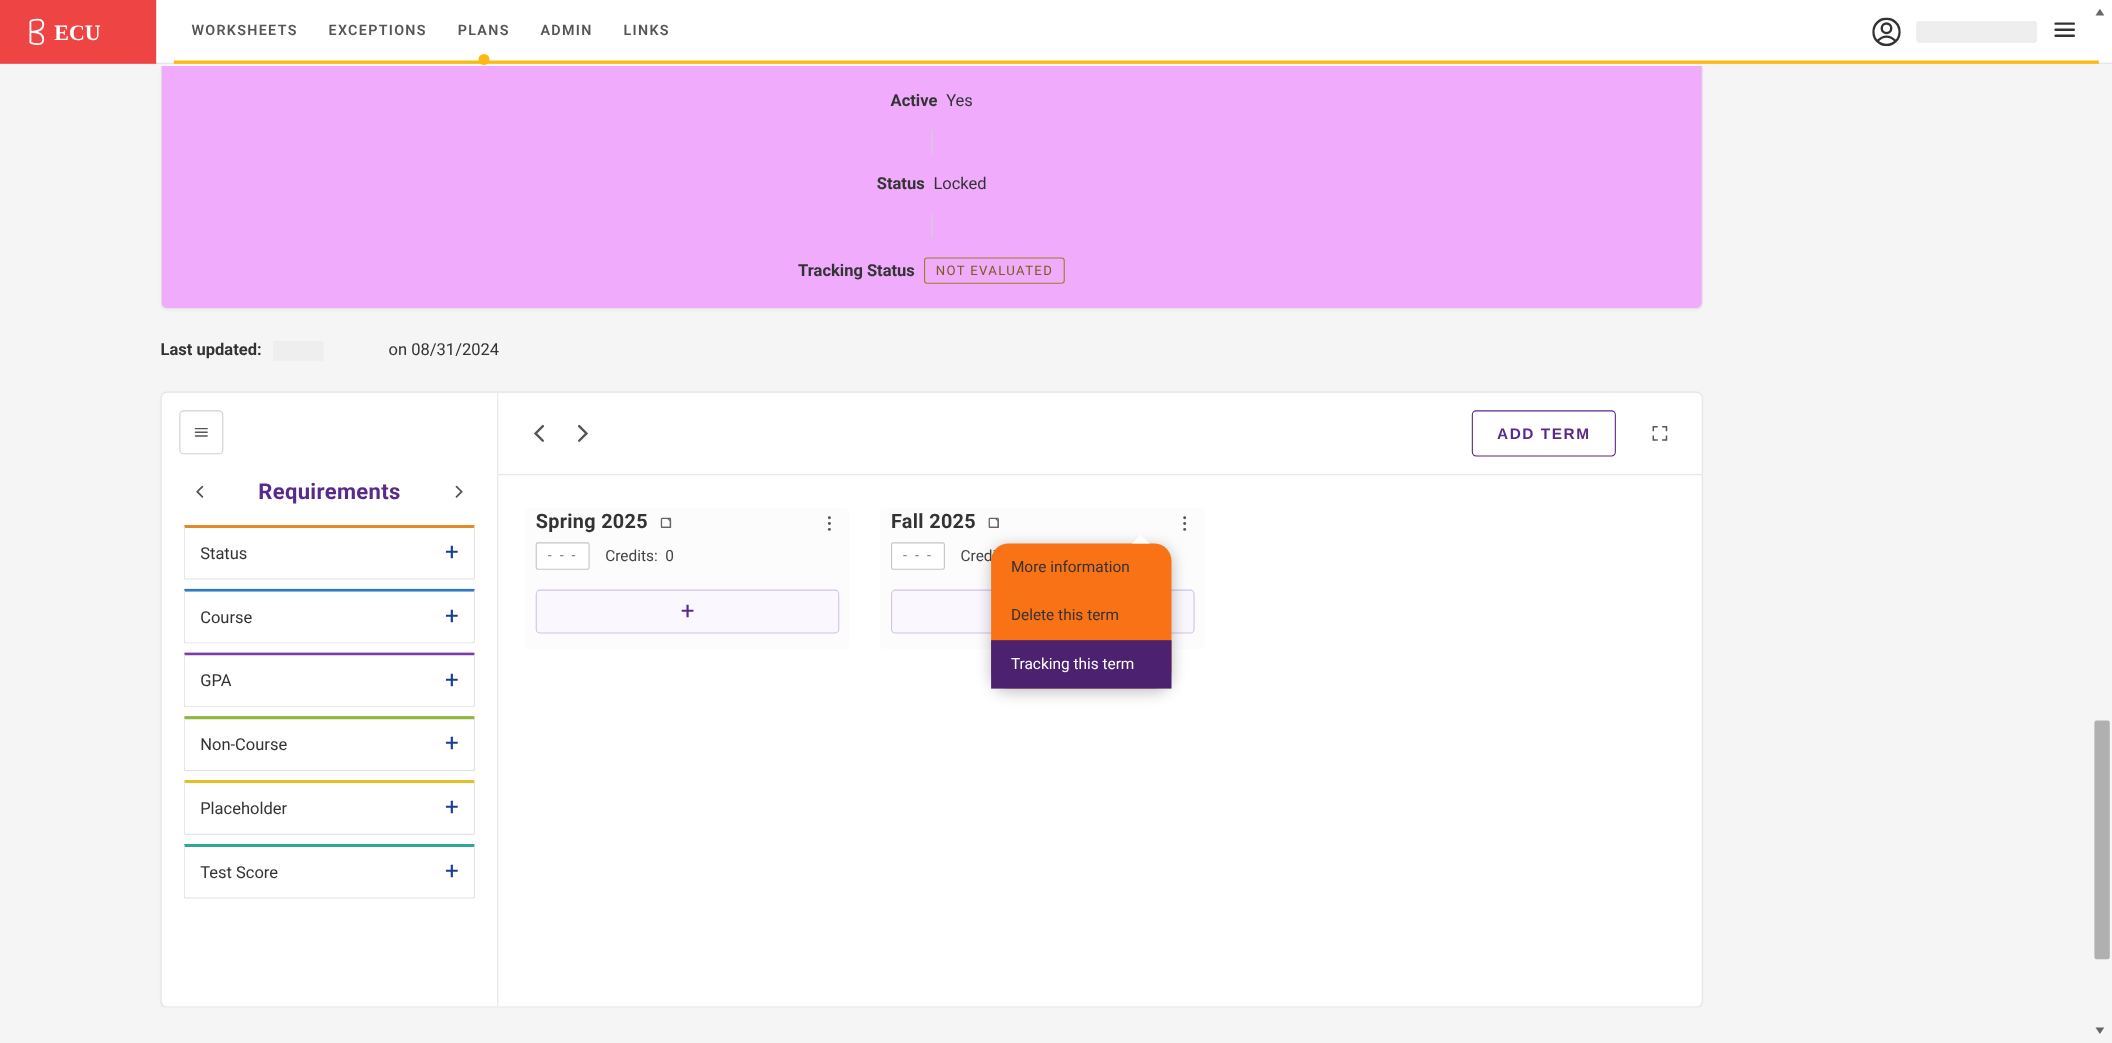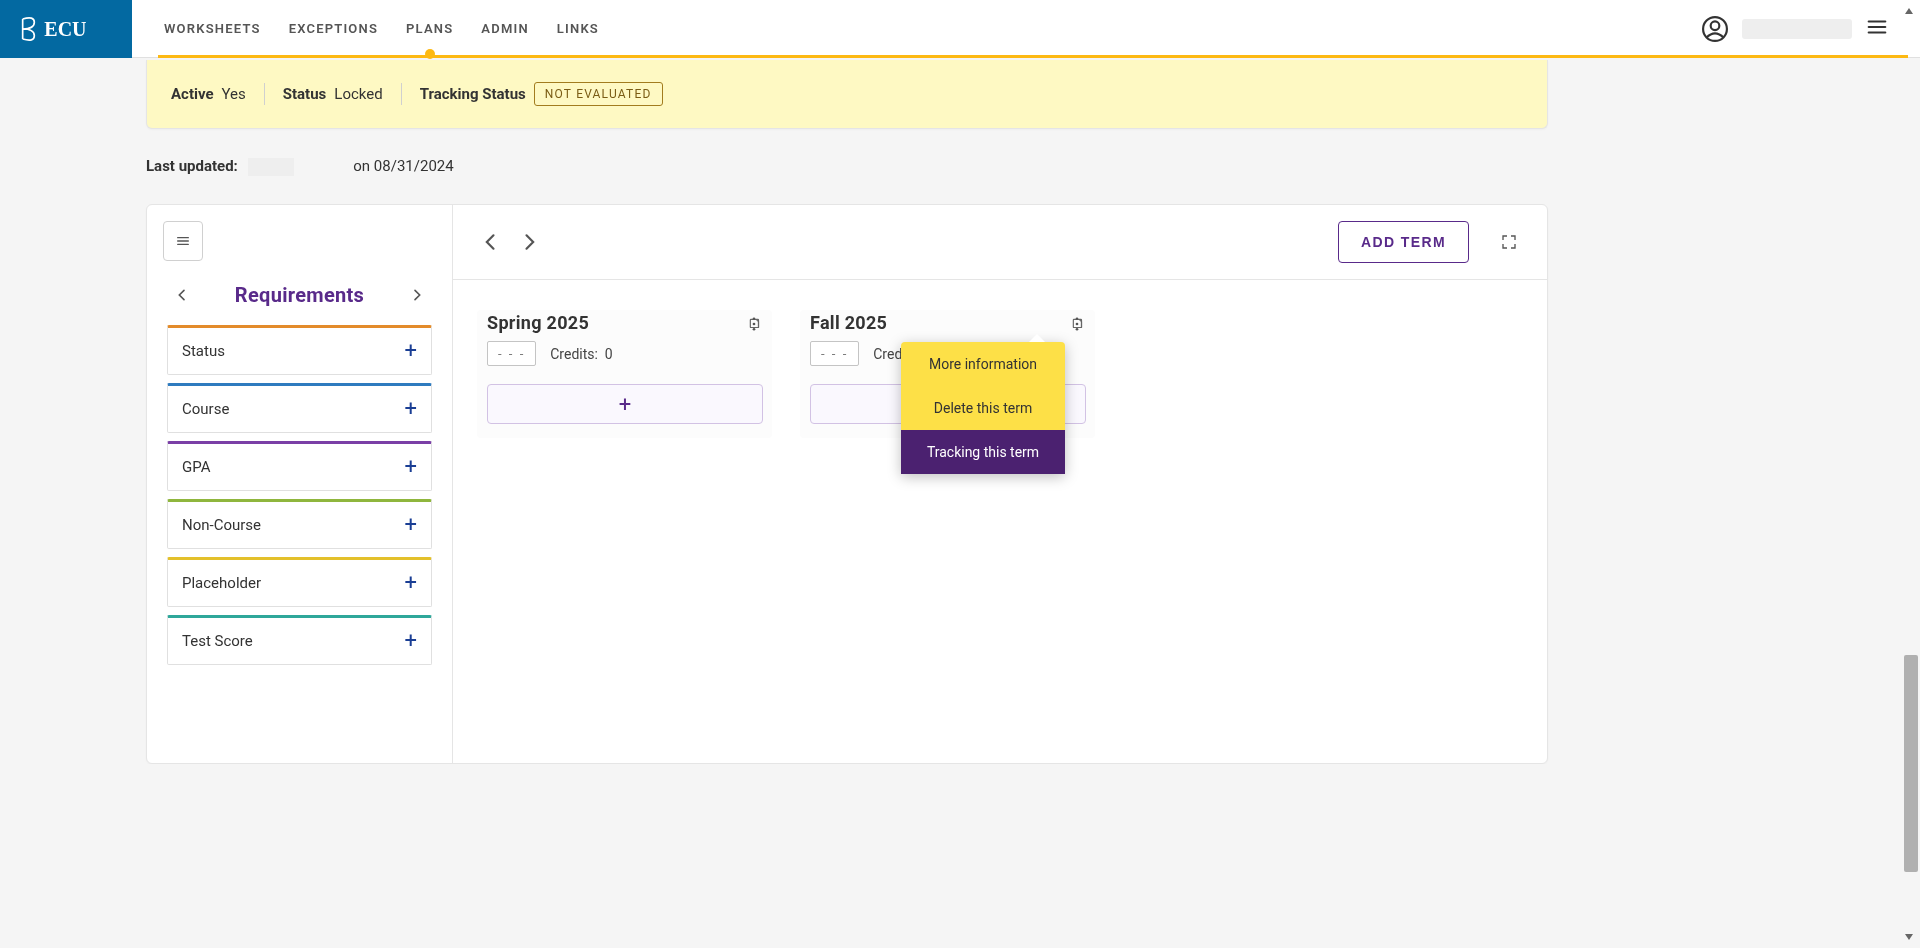--- a/index.html
+++ b/index.html
@@ -23,23 +23,23 @@
   .topbar::after {
     content: '';
     position: absolute;
     left: 158px;
     right: 12px;
     bottom: -1px;
     height: 3px;
     background: #fdb913;
   }
   .brand {
-    width: 132px;
+    width: 142px;
     height: 58px;
-    background: #0369a1;
+    background: #ef4444;
     display: flex;
     align-items: center;
     justify-content: center;
     color: #fff;
   }
   .brand svg { width: 100px; height: 36px; }
   .navtabs { display: flex; margin-left: 18px; }
   .navtab {
     padding: 0 14px;
     font-size: 13px;
@@ -85,29 +85,30 @@
   .scrollbar-thumb { position: absolute; right: 0; width: 14px; background: #b0b0b0; border-radius: 2px; }
 
   
   .page {
     max-width: 1402px;
     margin-left: 146px;
   }
 
   
   .status-card {
-    background: #fef9c3;
+    background: #f0abfc;
     border: 1px solid #e5e5e5;
     border-radius: 6px;
     padding: 22px 24px;
     display: flex;
     align-items: center;
     gap: 18px;
     margin-top: 2px;
     box-shadow: 0 1px 2px rgba(0,0,0,0.03);
+    flex-direction: column;
   }
   .status-card-top {
     border-top: none;
     border-top-left-radius: 0;
     border-top-right-radius: 0;
   }
   .status-item { display: flex; gap: 8px; align-items: center; font-size: 15px; }
   .status-item .lbl { font-weight: 700; }
   .divider { width: 1px; height: 22px; background: #d0d0d0; }
   .badge-not-eval {
@@ -235,21 +236,21 @@
 
   
   .terms-row { display: flex; gap: 28px; padding: 30px 24px; position: relative; }
   .term-card {
     width: 295px;
     background: #fcfcfc;
     border-radius: 4px;
     padding: 0 10px 14px 10px;
     position: relative;
   }
-  .term-head { display: flex; align-items: flex-start; gap: 10px; padding-top: 2px; justify-content: space-between;}
+  .term-head { display: flex; align-items: flex-start; gap: 10px; padding-top: 2px;}
   .term-title { font-size: 18px; font-weight: 700; letter-spacing: .3px; }
   .note-icon { width: 14px; height: 14px; color: #666; cursor: pointer; margin-top:4px;}
   .term-menu { position: absolute; right: 6px; top: 2px; cursor: pointer; width: 24px; height: 24px; display:flex;align-items:center;justify-content:center;}
   .term-sub { display: flex; align-items: center; gap: 14px; margin-top: 8px; }
   .dash-box {
     border: 1px solid #c4c4c4;
     padding: 4px 10px;
     font-size: 13px;
     color: #777;
     letter-spacing: 2px;
@@ -272,26 +273,25 @@
     font-size: 22px;
     cursor: pointer;
   }
 
   
   .ctx-menu {
     position: absolute;
     top: 62px;
     left: 448px;
     width: 164px;
-    background: #fde047;
-    border-radius: 4px;
+    background: #f97316;
+    border-radius: 16px;
     box-shadow: 0 3px 14px rgba(0,0,0,0.25);
     overflow: visible;
     z-index: 50;
-    text-align: center;
   }
   .ctx-menu::before{
     content:'';
     position:absolute;
     top:-8px; left: 128px;
     width:0;height:0;
     border-left:8px solid transparent;
     border-right:8px solid transparent;
     border-bottom:8px solid #fff;
   }

